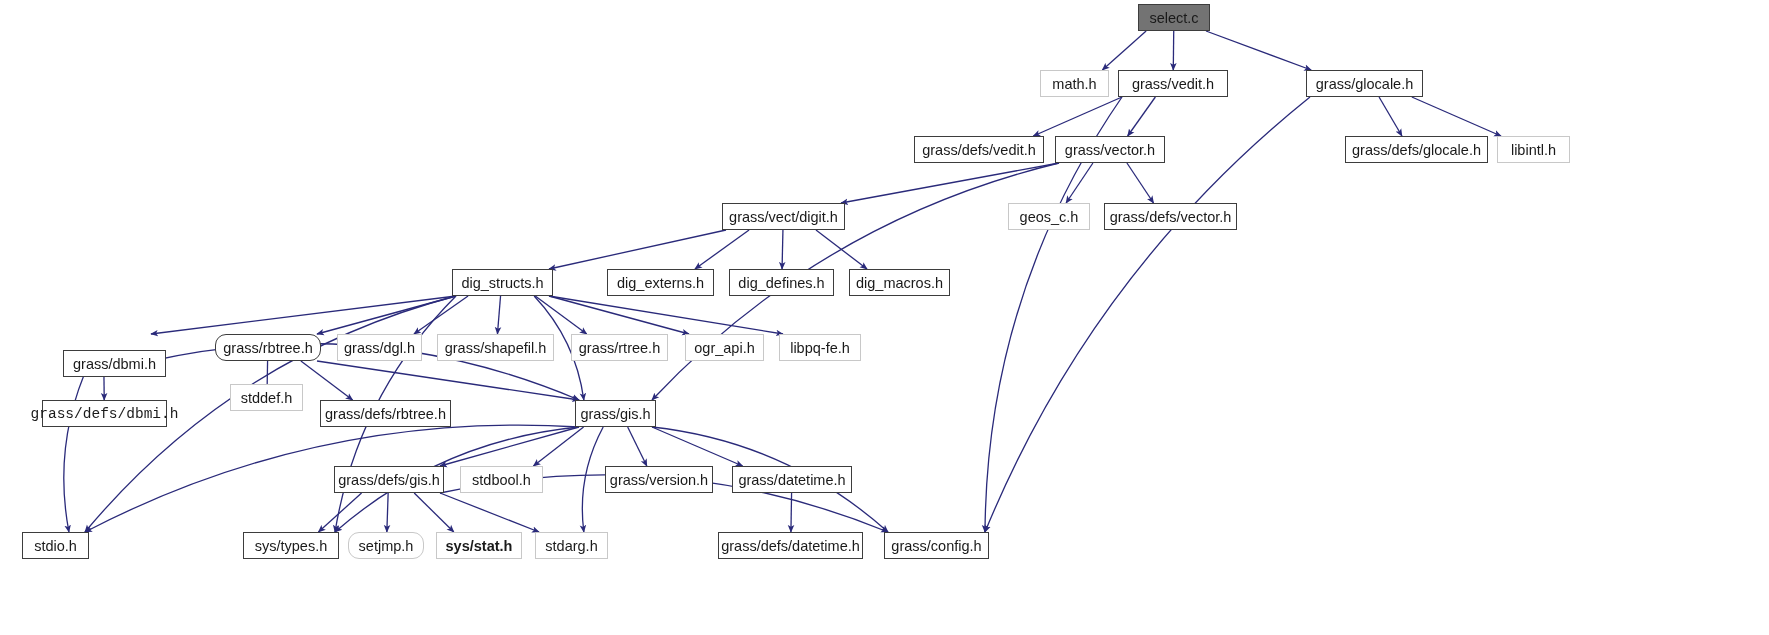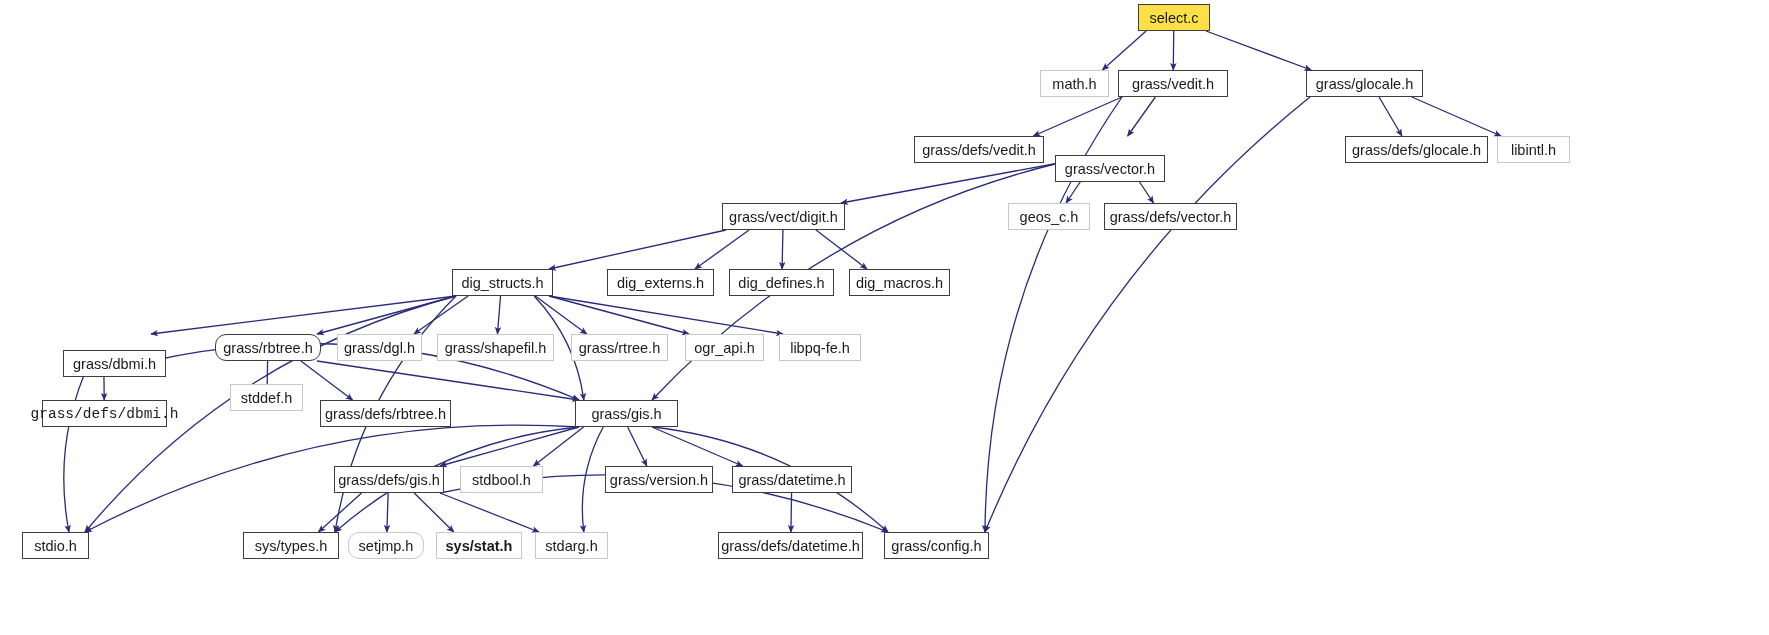--- a/index.html
+++ b/index.html
@@ -38,21 +38,21 @@
     white-space: nowrap;
     letter-spacing: 0px;
     z-index: 2;
     cursor: default;
   }
   .node.solid {
     border: 1.6px solid #3d3d3d;
   }
   .node.current {
     border: 1.6px solid #3d3d3d;
-    background: #fde047;
+    background: #737373;
   }
 </style>
 </head>
 <body>
 
 <div id="graph-root">
   <svg id="edge-layer" viewBox="0 0 1769 635" xmlns="http://www.w3.org/2000/svg">
       <defs>
         <marker id="ah" viewBox="0 0 10 10" refX="9" refY="5" markerWidth="6" markerHeight="6" orient="auto-start-reverse">
           <path d="M 0 0.8 L 10 5 L 0 9.2 L 2.4 5 Z" fill="#2a2a7a"></path>
@@ -104,41 +104,41 @@
       <path d="M 414.2 493 L 453.8 532" fill="none" stroke="#2a2a7a" stroke-width="1.3" marker-end="url(#ah)"></path>
       <path d="M 440 493 L 539 532" fill="none" stroke="#2a2a7a" stroke-width="1.3" marker-end="url(#ah)"></path>
       <path d="M 440 493 Q 670.0707902086099 442.7637432446862 888 532" fill="none" stroke="#2a2a7a" stroke-width="1.3" marker-end="url(#ah)"></path>
       <path d="M 791.58 493 L 790.92 532" fill="none" stroke="#2a2a7a" stroke-width="1.3" marker-end="url(#ah)"></path>
     </svg>
 <div class="node current" style="left: 1138px; top: 4px; width: 72px;">select.c</div>
     <div class="node" style="left: 1040px; top: 70px; width: 69px;">math.h</div>
     <div class="node solid" style="left: 1118px; top: 70px; width: 110px;">grass/vedit.h</div>
     <div class="node solid" style="left: 1306px; top: 70px; width: 117px;">grass/glocale.h</div>
     <div class="node solid" style="left: 914px; top: 136px; width: 130px;">grass/defs/vedit.h</div>
-    <div class="node solid" style="left: 1055px; top: 136px; width: 110px; margin-top: 19px;">grass/vector.h</div>
+    <div class="node solid" style="left: 1055px; top: 136px; width: 110px;">grass/vector.h</div>
     <div class="node solid" style="left: 1345px; top: 136px; width: 143px;">grass/defs/glocale.h</div>
     <div class="node" style="left: 1497px; top: 136px; width: 73px;">libintl.h</div>
     <div class="node" style="left: 1008px; top: 203px; width: 82px;">geos_c.h</div>
     <div class="node solid" style="left: 1104px; top: 203px; width: 133px;">grass/defs/vector.h</div>
     <div class="node solid" style="left: 722px; top: 203px; width: 123px;">grass/vect/digit.h</div>
     <div class="node solid" style="left: 452px; top: 269px; width: 101px;">dig_structs.h</div>
     <div class="node solid" style="left: 607px; top: 269px; width: 107px;">dig_externs.h</div>
     <div class="node solid" style="left: 729px; top: 269px; width: 105px;">dig_defines.h</div>
     <div class="node solid" style="left: 849px; top: 269px; width: 101px;">dig_macros.h</div>
     <div class="node solid" style="left: 63px; top: 334px; width: 103px; margin-top: 16px;">grass/dbmi.h</div>
     <div class="node solid" style="left: 215px; top: 334px; width: 106px; border-radius: 11px;">grass/rbtree.h</div>
     <div class="node" style="left: 337px; top: 334px; width: 85px;">grass/dgl.h</div>
     <div class="node" style="left: 437px; top: 334px; width: 117px;">grass/shapefil.h</div>
     <div class="node" style="left: 571px; top: 334px; width: 97px;">grass/rtree.h</div>
     <div class="node" style="left: 685px; top: 334px; width: 79px;">ogr_api.h</div>
     <div class="node" style="left: 779px; top: 334px; width: 82px;">libpq-fe.h</div>
     <div class="node solid" style="left: 42px; top: 400px; width: 125px; font-family: Liberation Mono, monospace;">grass/defs/dbmi.h</div>
     <div class="node" style="left: 230px; top: 384px; width: 73px;">stddef.h</div>
     <div class="node solid" style="left: 320px; top: 400px; width: 131px;">grass/defs/rbtree.h</div>
-    <div class="node solid" style="left: 575px; top: 400px; width: 103px;">grass/gis.h</div>
+    <div class="node solid" style="left: 575px; top: 400px; width: 81px;">grass/gis.h</div>
     <div class="node solid" style="left: 334px; top: 466px; width: 110px;">grass/defs/gis.h</div>
     <div class="node" style="left: 460px; top: 466px; width: 83px;">stdbool.h</div>
     <div class="node solid" style="left: 605px; top: 466px; width: 108px;">grass/version.h</div>
     <div class="node solid" style="left: 732px; top: 466px; width: 120px;">grass/datetime.h</div>
     <div class="node solid" style="left: 22px; top: 532px; width: 67px;">stdio.h</div>
     <div class="node solid" style="left: 243px; top: 532px; width: 96px;">sys/types.h</div>
     <div class="node" style="left: 348px; top: 532px; width: 76px; border-radius: 11px;">setjmp.h</div>
     <div class="node" style="left: 436px; top: 532px; width: 86px; font-weight: bold;">sys/stat.h</div>
     <div class="node" style="left: 535px; top: 532px; width: 73px;">stdarg.h</div>
     <div class="node solid" style="left: 718px; top: 532px; width: 145px;">grass/defs/datetime.h</div>

